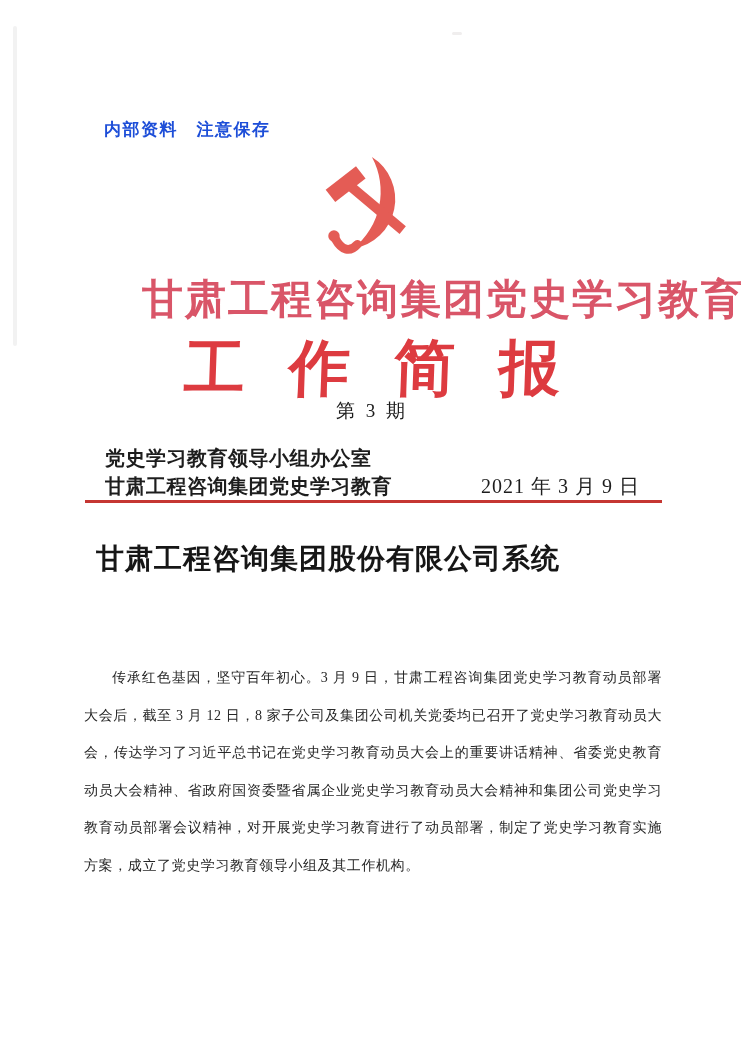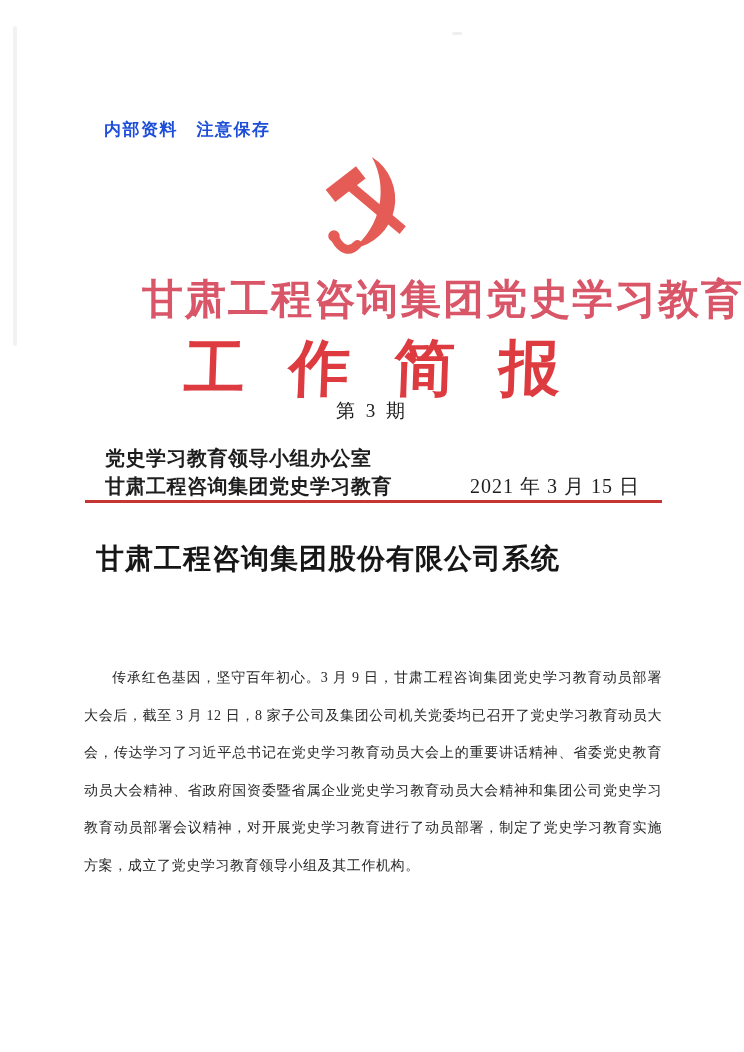--- a/index.html
+++ b/index.html
@@ -108,21 +108,21 @@
 
   <div class="brush-title">工作简报</div>
 
   <div class="issue-no">第 3 期</div>
 
   <div class="issuer-row">
     <div class="issuer-lines">
       <div>党史学习教育领导小组办公室</div>
       <div>甘肃工程咨询集团党史学习教育</div>
     </div>
-    <div class="issue-date">2021 年 3 月 15 日</div>
+    <div class="issue-date">2021 年 3 月 9 日</div>
   </div>
 
   <div class="rule-red"></div>
 
   <div class="article-title">
     <div>甘肃工程咨询集团股份有限公司系统</div>
   </div>
 
   <div class="body-text">传承红色基因，坚守百年初心。3 月 9 日，甘肃工程咨询集团党史学习教育动员部署大会后，截至 3 月 12 日，8 家子公司及集团公司机关党委均已召开了党史学习教育动员大会，传达学习了习近平总书记在党史学习教育动员大会上的重要讲话精神、省委党史教育动员大会精神、省政府国资委暨省属企业党史学习教育动员大会精神和集团公司党史学习教育动员部署会议精神，对开展党史学习教育进行了动员部署，制定了党史学习教育实施方案，成立了党史学习教育领导小组及其工作机构。</div>
 

